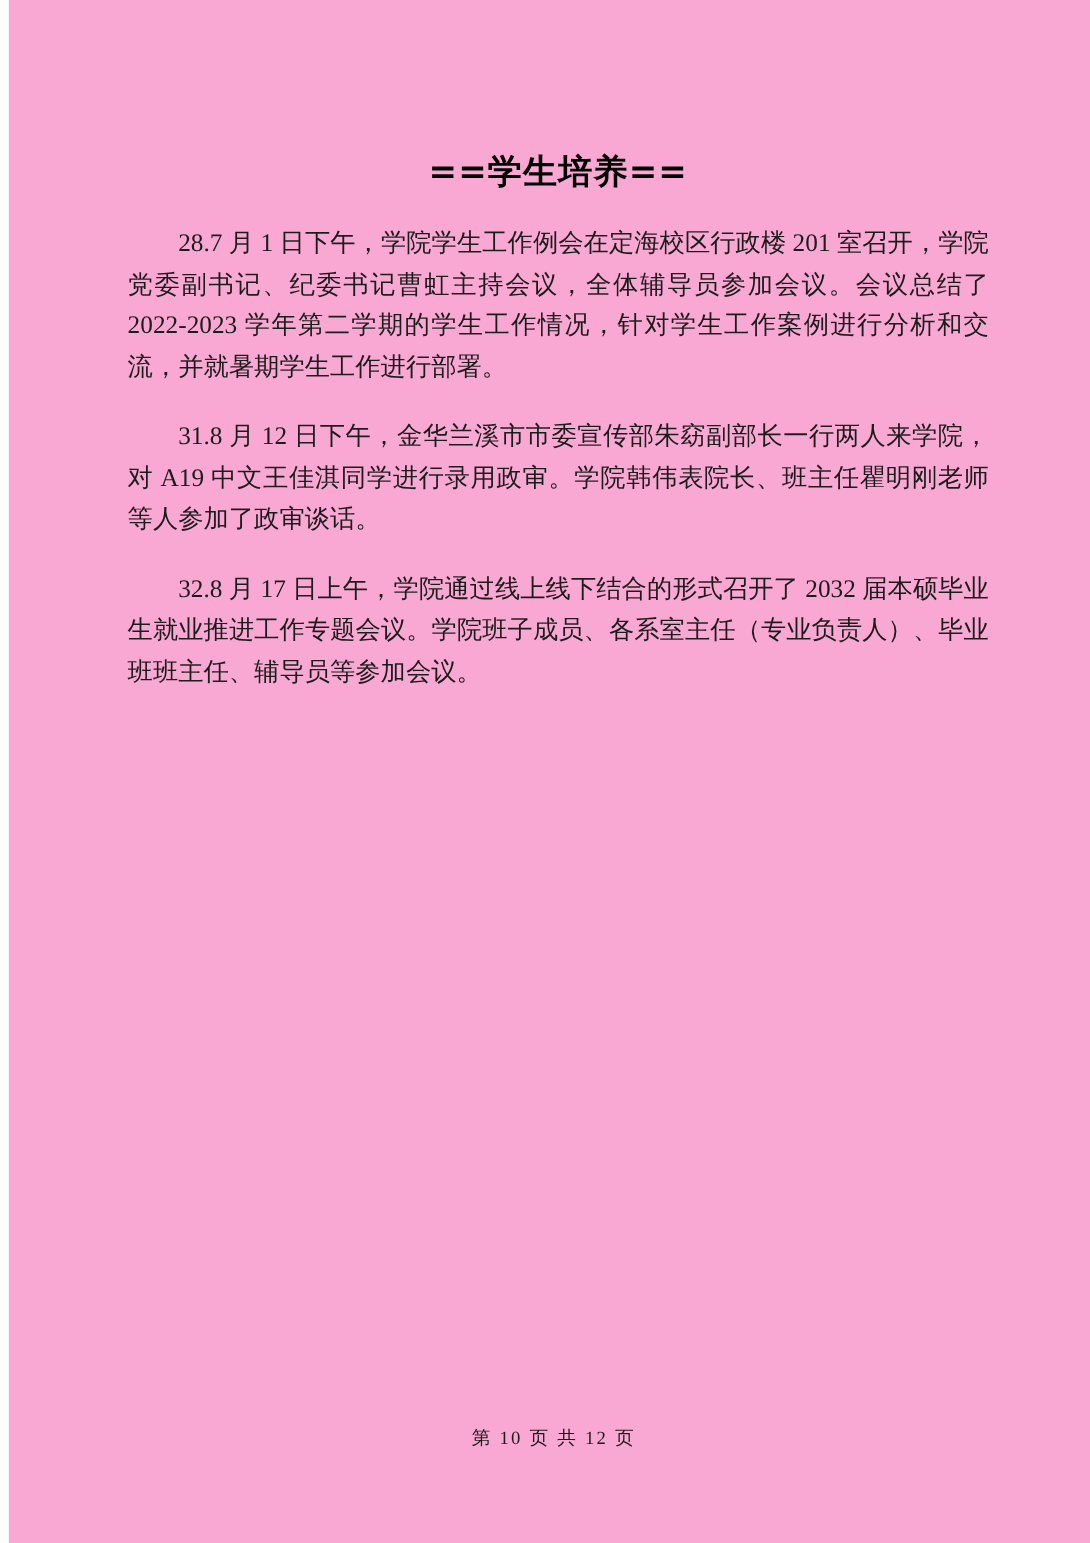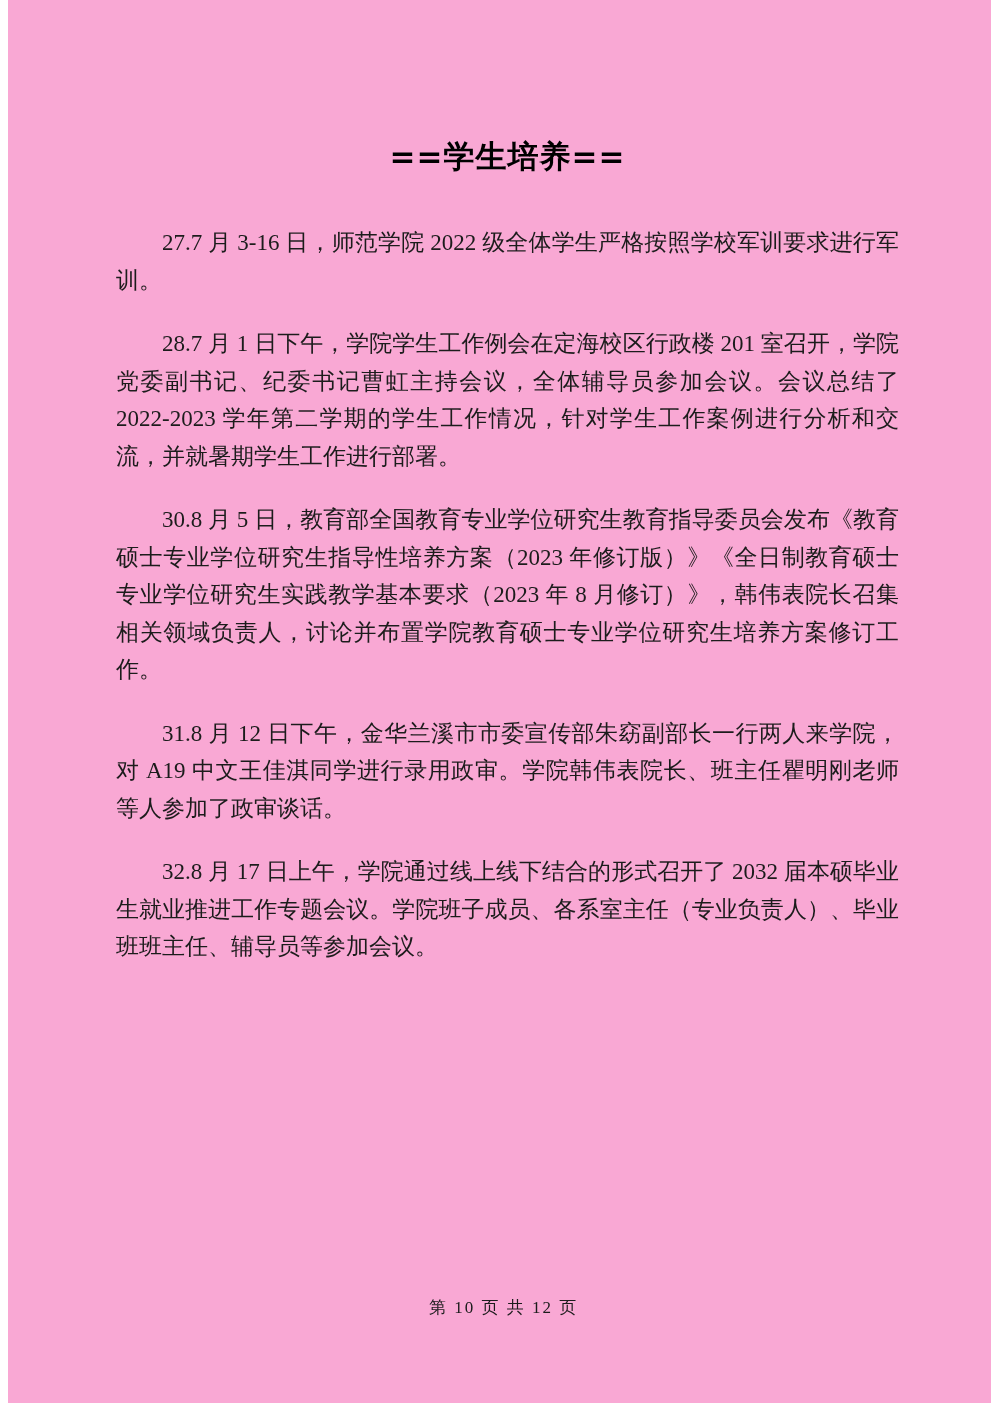--- a/index.html
+++ b/index.html
@@ -60,20 +60,18 @@
     letter-spacing: 2px;
     color: #1c1c1c;
   }
 </style>
 </head>
 <body>
 
 <div class="page">
   <div class="content">
     <h1 class="doc-title">==学生培养==</h1>
-    <p class="para first">27.7 月 3-16 日，师范学院 2022 级全体学生严格按照学校军训要求进行军训。</p>
     <p class="para">28.7 月 1 日下午，学院学生工作例会在定海校区行政楼 201 室召开，学院党委副书记、纪委书记曹虹主持会议，全体辅导员参加会议。会议总结了 2022-2023 学年第二学期的学生工作情况，针对学生工作案例进行分析和交流，并就暑期学生工作进行部署。</p>
-    <p class="para">30.8 月 5 日，教育部全国教育专业学位研究生教育指导委员会发布《教育硕士专业学位研究生指导性培养方案（2023 年修订版）》《全日制教育硕士专业学位研究生实践教学基本要求（2023 年 8 月修订）》，韩伟表院长召集相关领域负责人，讨论并布置学院教育硕士专业学位研究生培养方案修订工作。</p>
     <p class="para">31.8 月 12 日下午，金华兰溪市市委宣传部朱窈副部长一行两人来学院，对 A19 中文王佳淇同学进行录用政审。学院韩伟表院长、班主任瞿明刚老师等人参加了政审谈话。</p>
     <p class="para">32.8 月 17 日上午，学院通过线上线下结合的形式召开了 2032 届本硕毕业生就业推进工作专题会议。学院班子成员、各系室主任（专业负责人）、毕业班班主任、辅导员等参加会议。</p>
   </div>
   <div class="footer">第 10 页 共 12 页</div>
 </div>
 
 </body></html>

